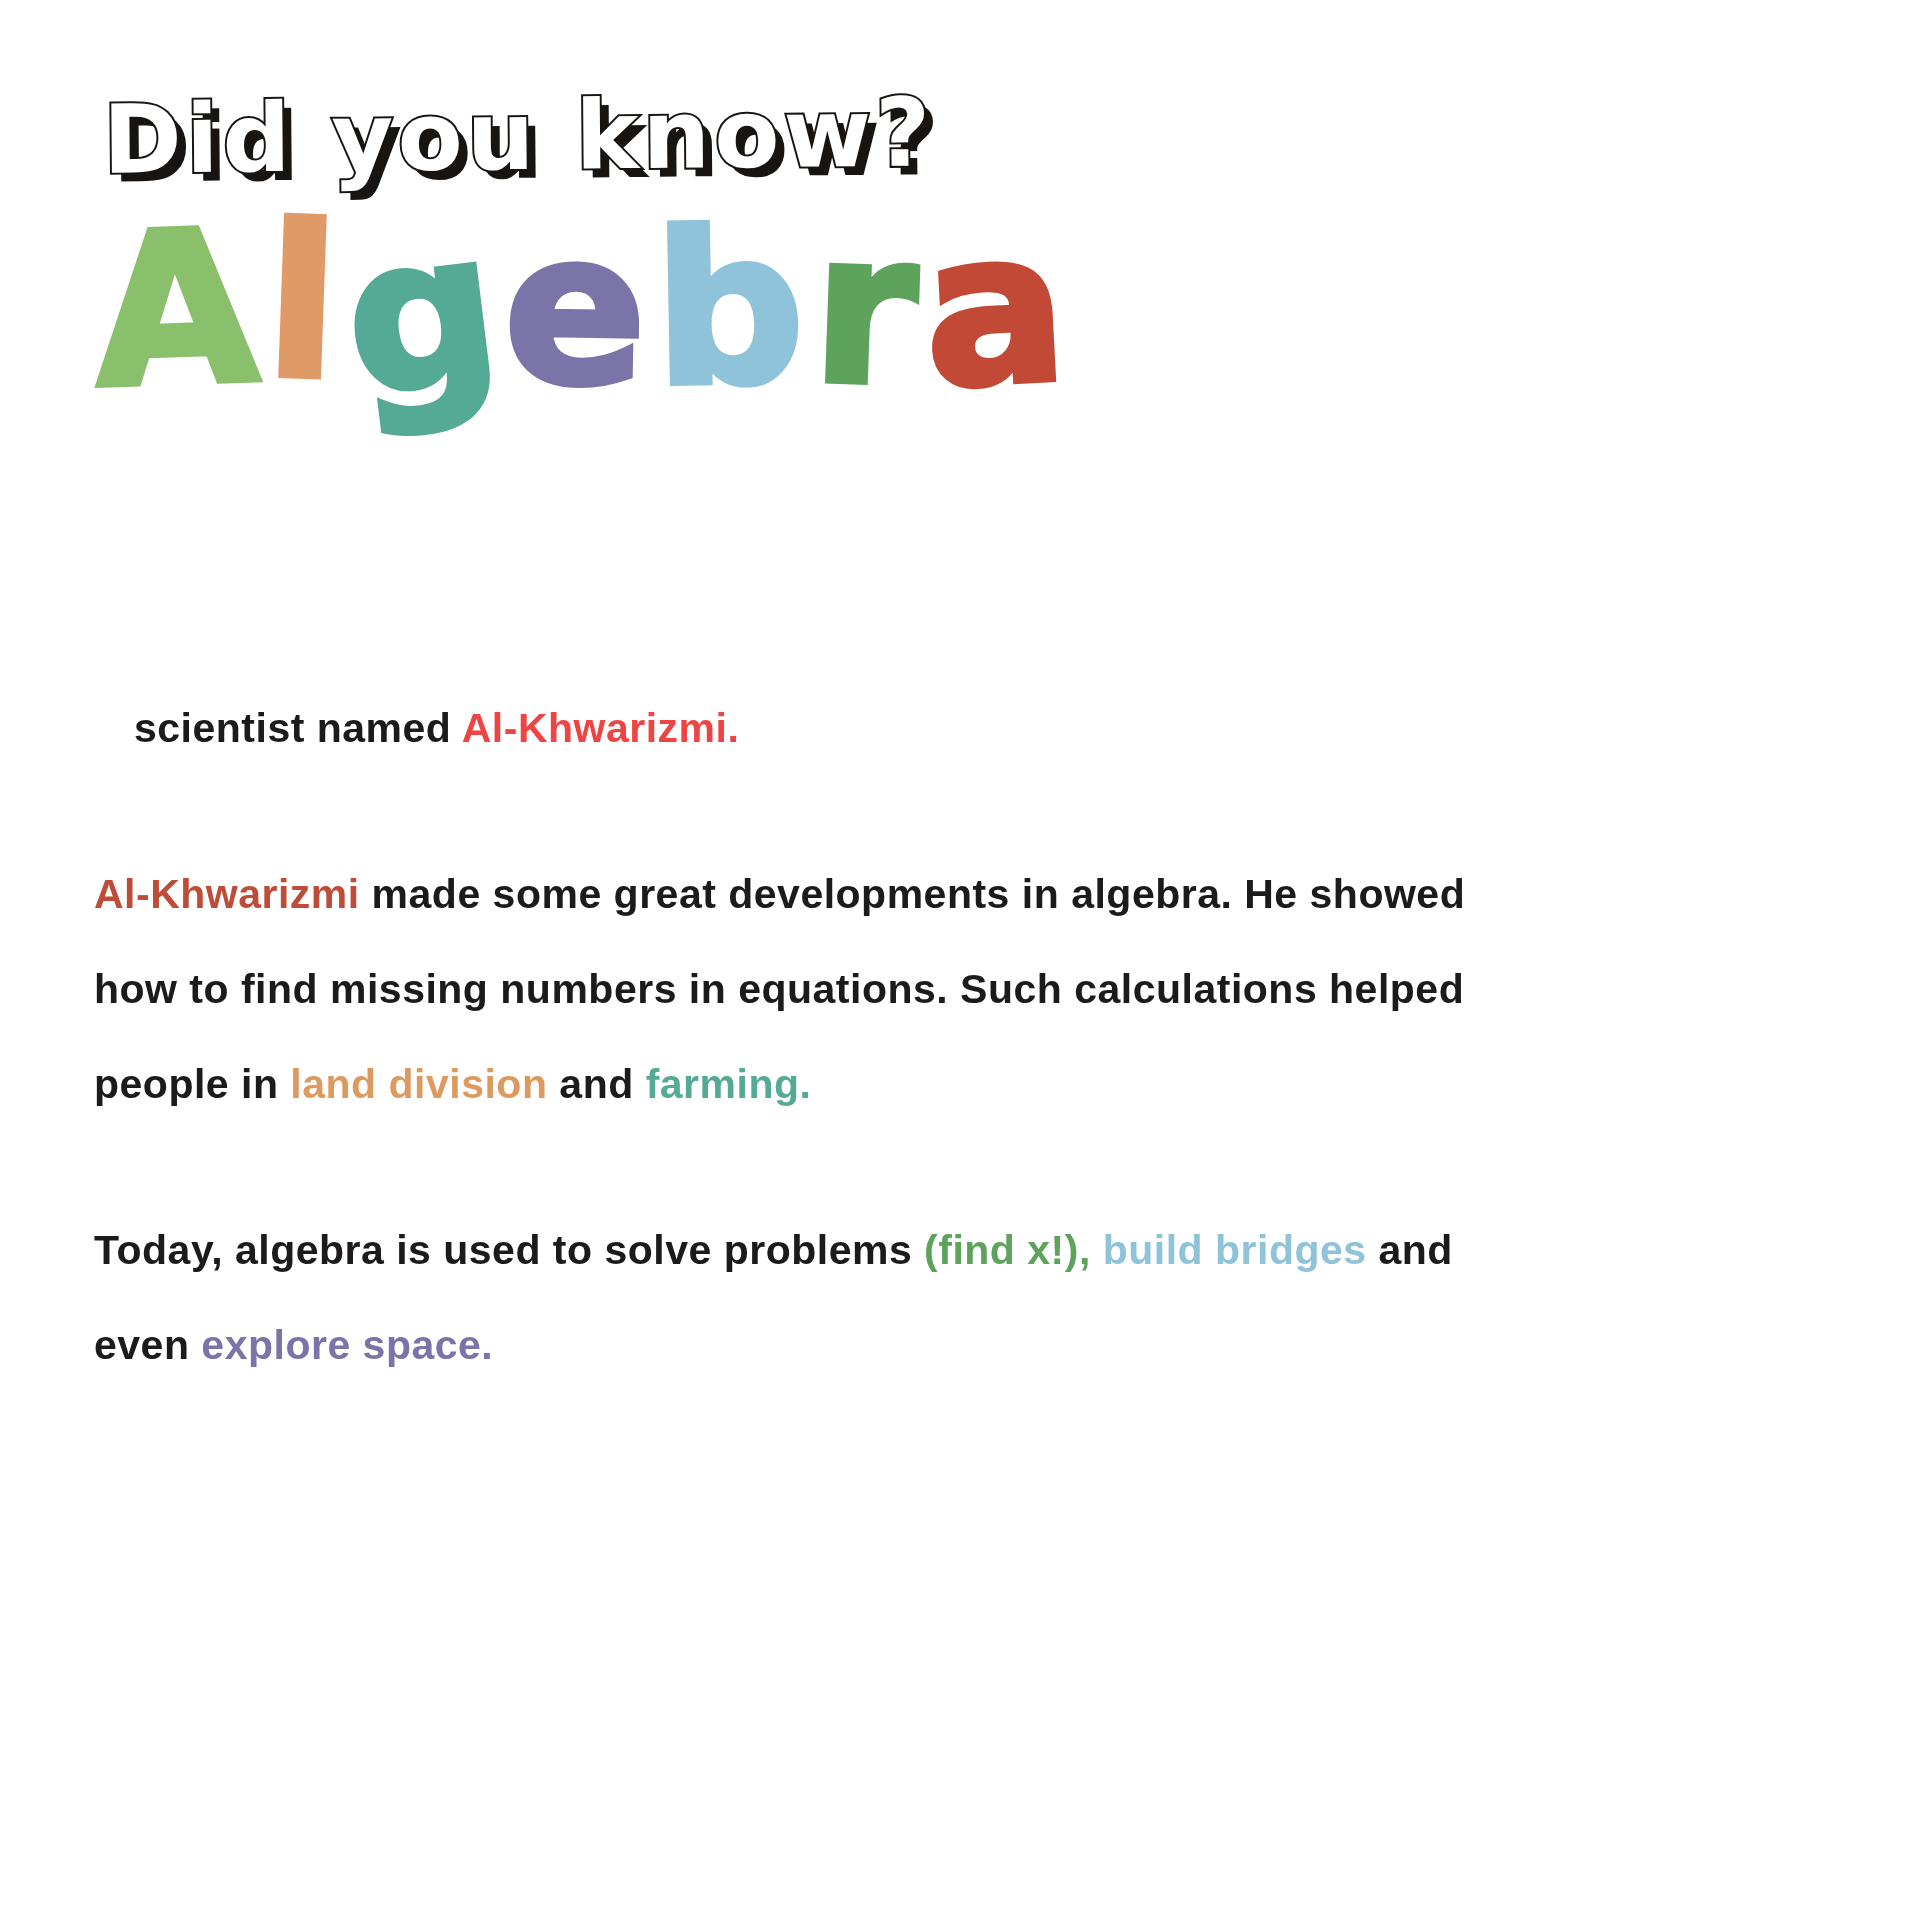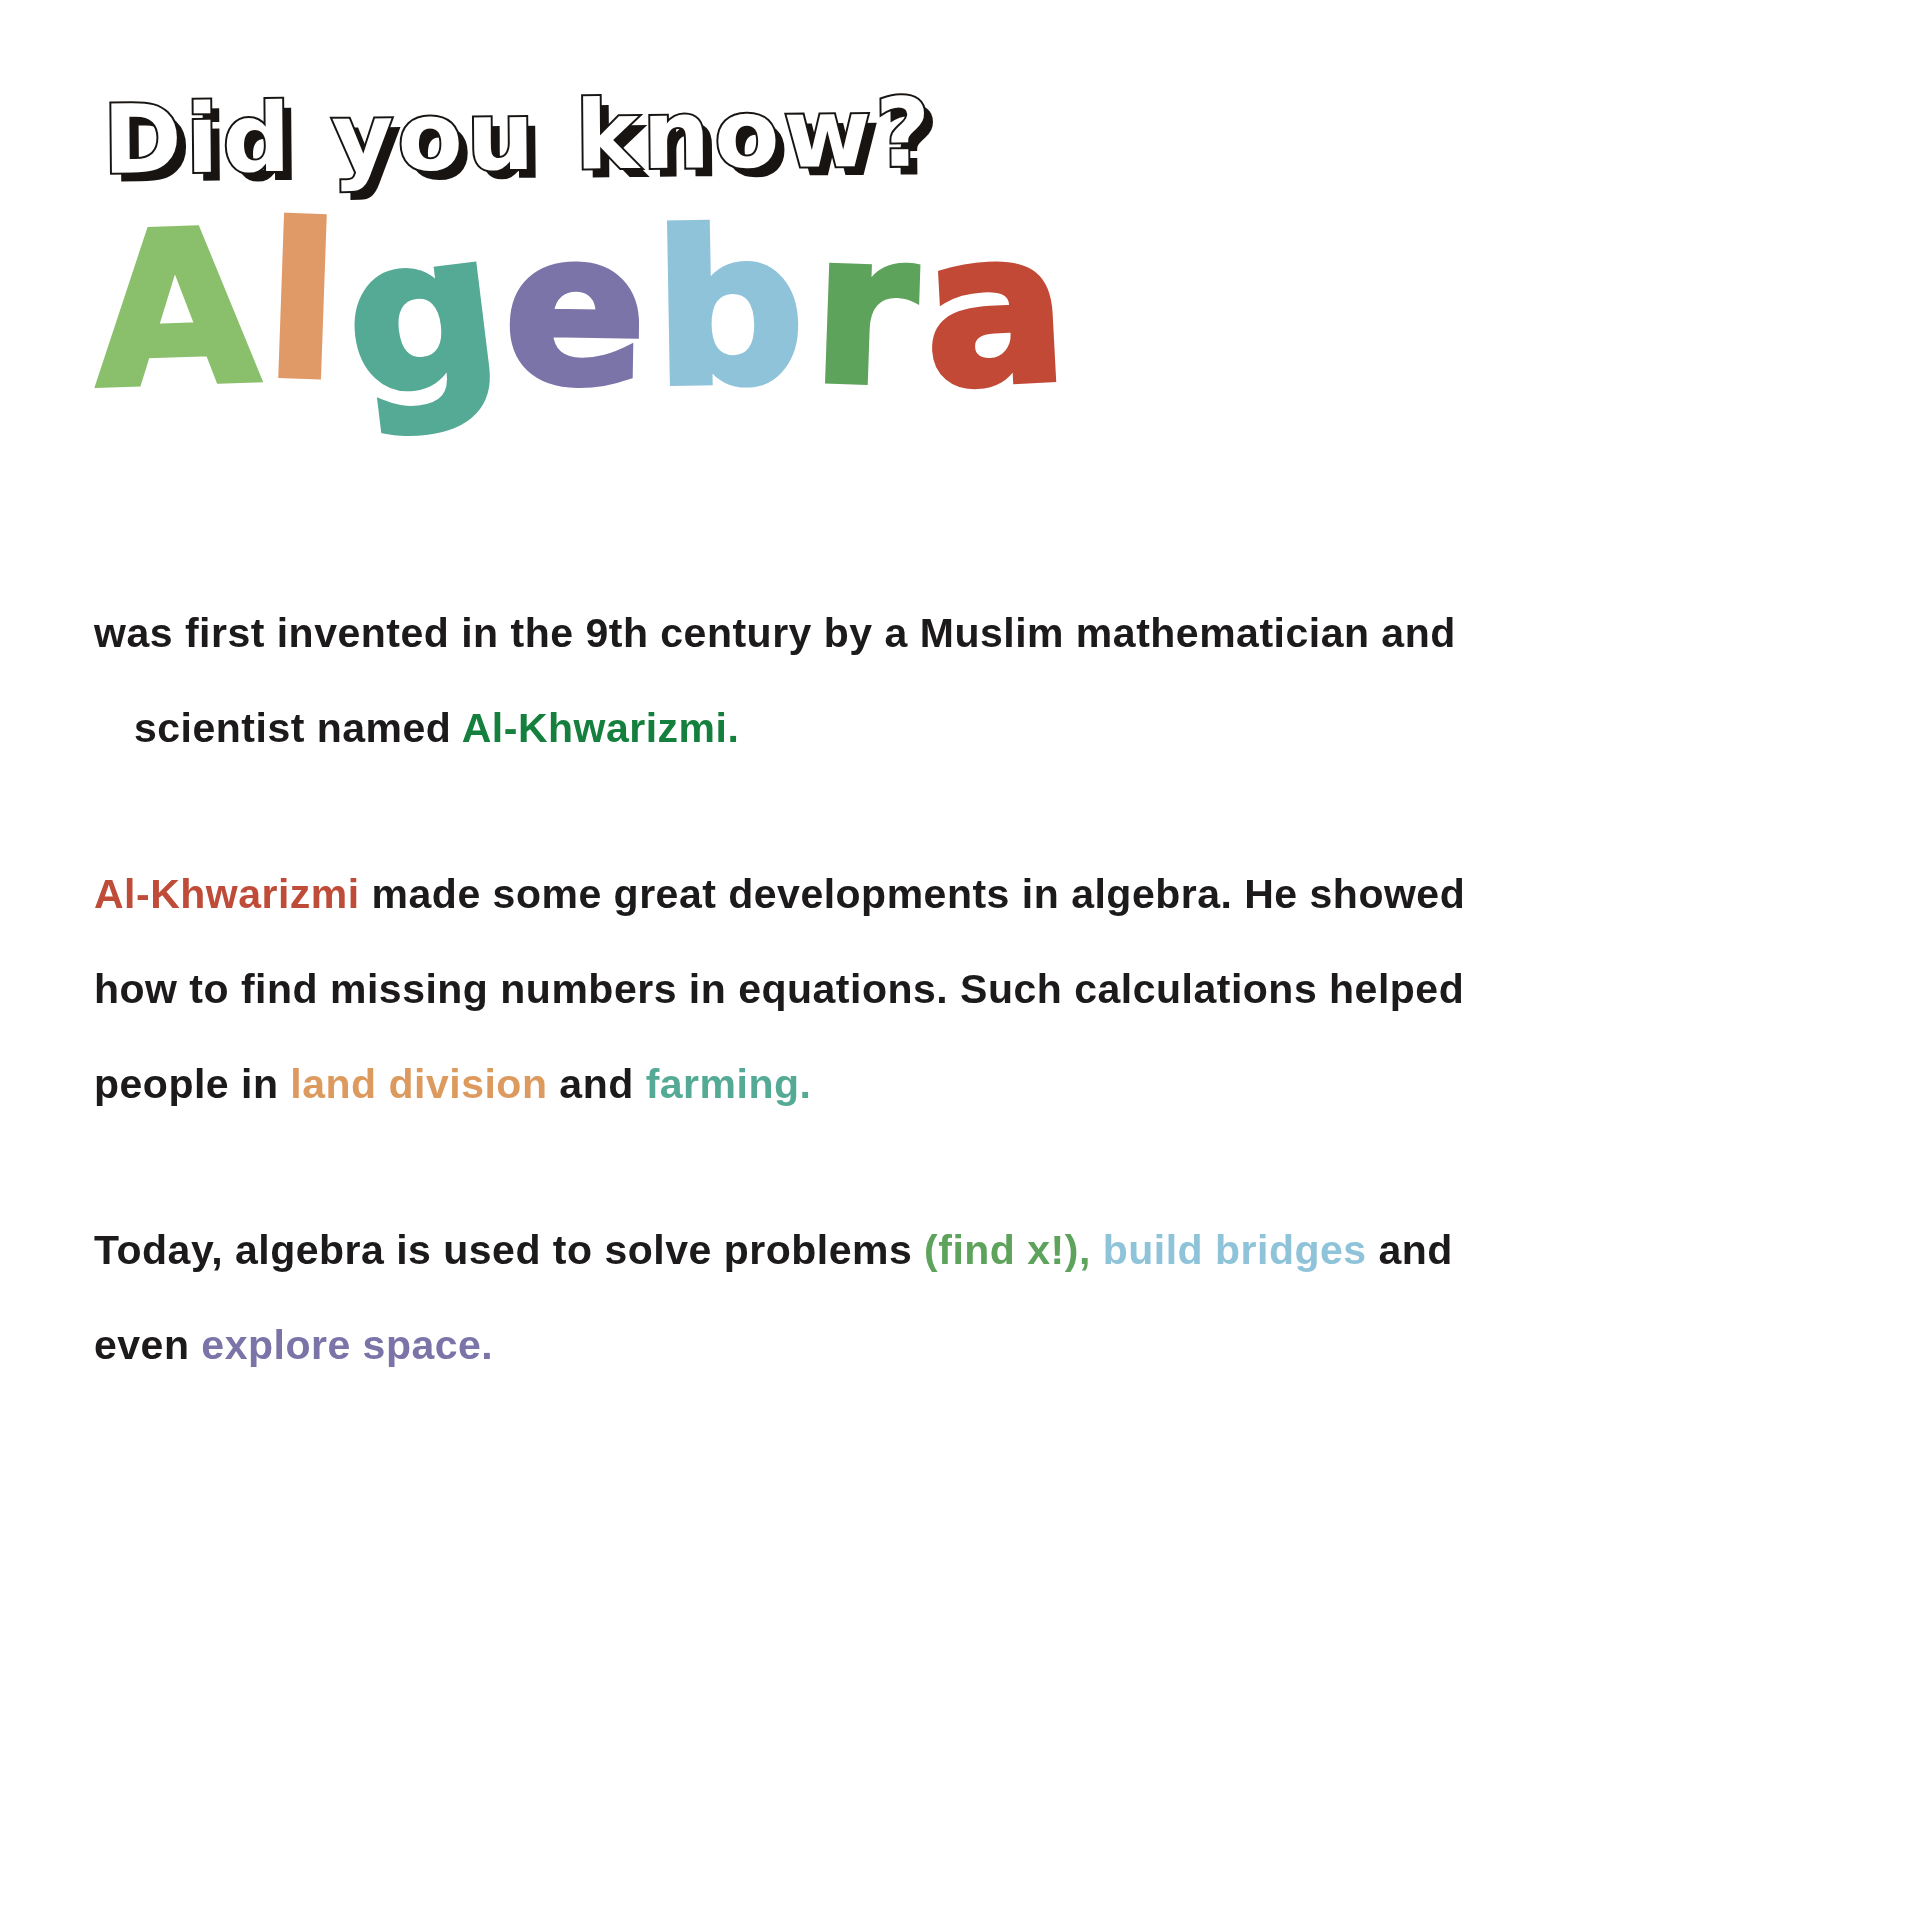--- a/index.html
+++ b/index.html
@@ -74,19 +74,19 @@
 </head>
 <body>
 
 <div class="poster">
 
   <div class="title">Did you know?</div>
 
   <div class="wordmark"><span class="ltr" style="color: rgb(138, 191, 107);">A</span><span class="ltr" style="color: rgb(224, 154, 103);">l</span><span class="ltr" style="color: rgb(85, 170, 149);">g</span><span class="ltr" style="color: rgb(123, 116, 168);">e</span><span class="ltr" style="color: rgb(142, 195, 217);">b</span><span class="ltr" style="color: rgb(94, 163, 92);">r</span><span class="ltr" style="color: rgb(194, 73, 54);">a</span></div>
 
   <div class="body-text">
-      <p><span style="color: rgb(28, 26, 26);">was first invented in the 9th century by a Muslim mathematician and</span><br><span style="color: rgb(28, 26, 26); margin-left: 40px;">scientist named </span><span style="color: #15803d;">Al-Khwarizmi.</span></p>
+      <p><br><span style="color: rgb(28, 26, 26); margin-left: 40px;">scientist named </span><span style="color: #ef4444;">Al-Khwarizmi.</span></p>
       <p><span style="color: rgb(191, 76, 56);">Al-Khwarizmi</span><span style="color: rgb(28, 26, 26);"> made some great developments in algebra. He showed</span><br><span style="color: rgb(28, 26, 26);">how to find missing numbers in equations. Such calculations helped</span><br><span style="color: rgb(28, 26, 26);">people in </span><span style="color: rgb(221, 154, 95);">land division</span><span style="color: rgb(28, 26, 26);"> and </span><span style="color: rgb(85, 170, 149);">farming.</span></p>
       <p><span style="color: rgb(28, 26, 26);">Today, algebra is used to solve problems </span><span style="color: rgb(94, 163, 92);">(find x!),</span><span style="color: rgb(28, 26, 26);"> </span><span style="color: rgb(142, 195, 217);">build bridges</span><span style="color: rgb(28, 26, 26);"> and</span><br><span style="color: rgb(28, 26, 26);">even </span><span style="color: rgb(123, 116, 168);">explore space.</span></p>
     </div>
 
 </div>
 
 
 </body></html>

